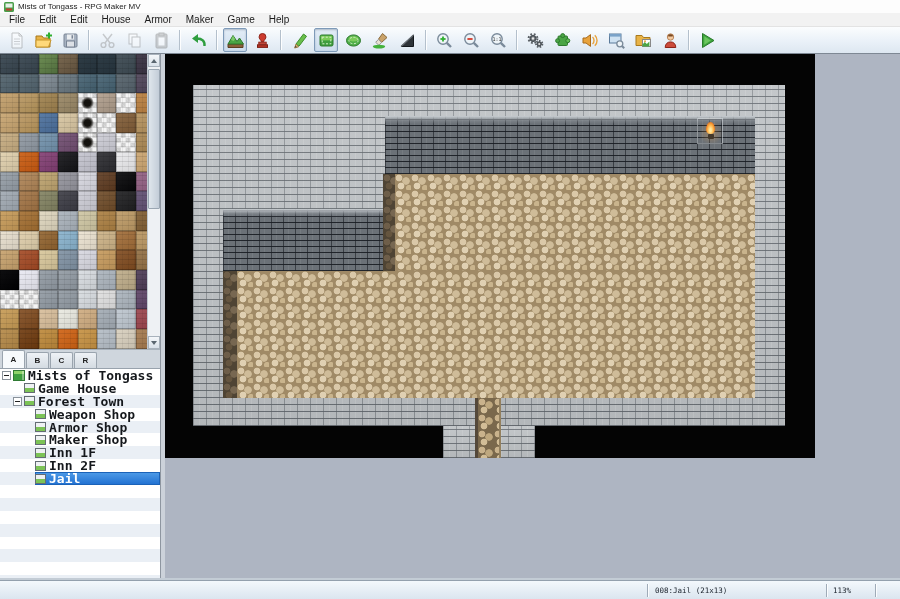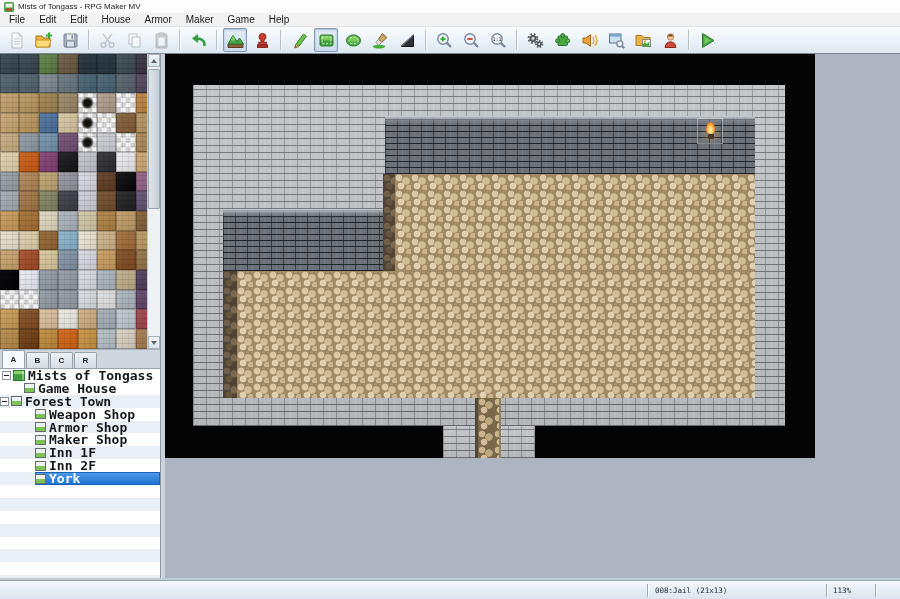--- a/index.html
+++ b/index.html
@@ -481,21 +481,21 @@
             <span class="tree-label">Mists of Tongass</span>
           </span>
         </div>
         <div class="tree-row" style="padding-left: 13px;">
           <span class="exp-spacer"></span>
           <span class="row-inner">
             <span class="icon-map"></span>
             <span class="tree-label">Game House</span>
           </span>
         </div>
-        <div class="tree-row stripe" style="">
+        <div class="tree-row stripe" style="padding-left: 13px;">
           <span class="expander"></span>
           <span class="row-inner">
             <span class="icon-map"></span>
             <span class="tree-label">Forest Town</span>
           </span>
         </div>
         <div class="tree-row" style="padding-left: 24px;">
           <span class="exp-spacer"></span>
           <span class="row-inner">
             <span class="icon-map"></span>
@@ -527,21 +527,21 @@
           <span class="exp-spacer"></span>
           <span class="row-inner">
             <span class="icon-map"></span>
             <span class="tree-label">Inn 2F</span>
           </span>
         </div>
         <div class="tree-row stripe" style="padding-left: 24px;">
           <span class="exp-spacer"></span>
           <span class="row-inner sel">
             <span class="icon-map"></span>
-            <span class="tree-label">York</span>
+            <span class="tree-label">Jail</span>
           </span>
         </div>
         <div class="tree-row"></div>
         <div class="tree-row stripe"></div>
         <div class="tree-row"></div>
         <div class="tree-row stripe"></div>
         <div class="tree-row"></div>
         <div class="tree-row stripe"></div>
         <div class="tree-row"></div>
         <div class="tree-row stripe"></div>

